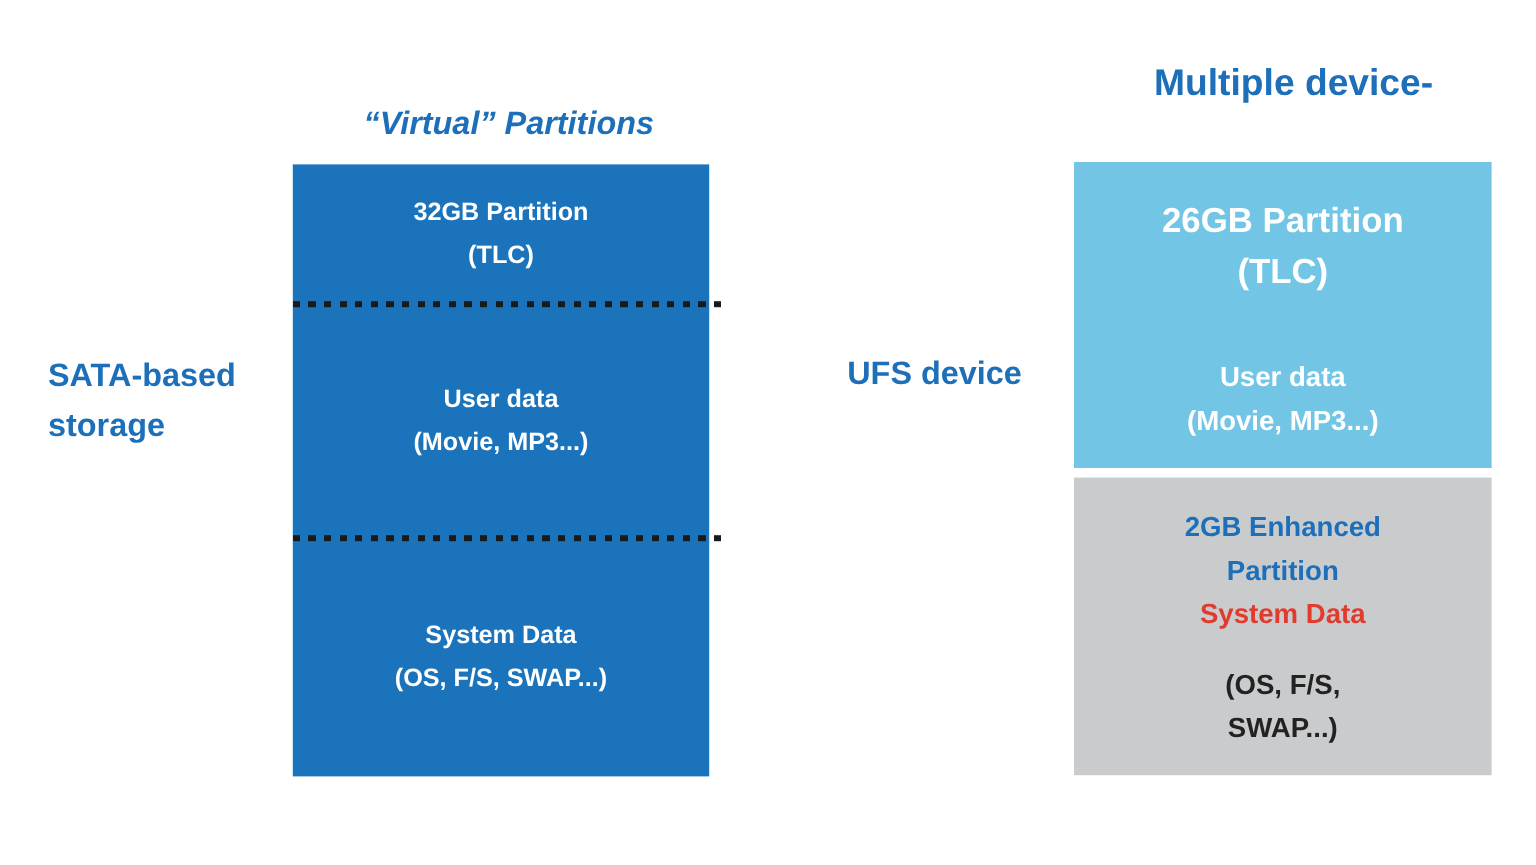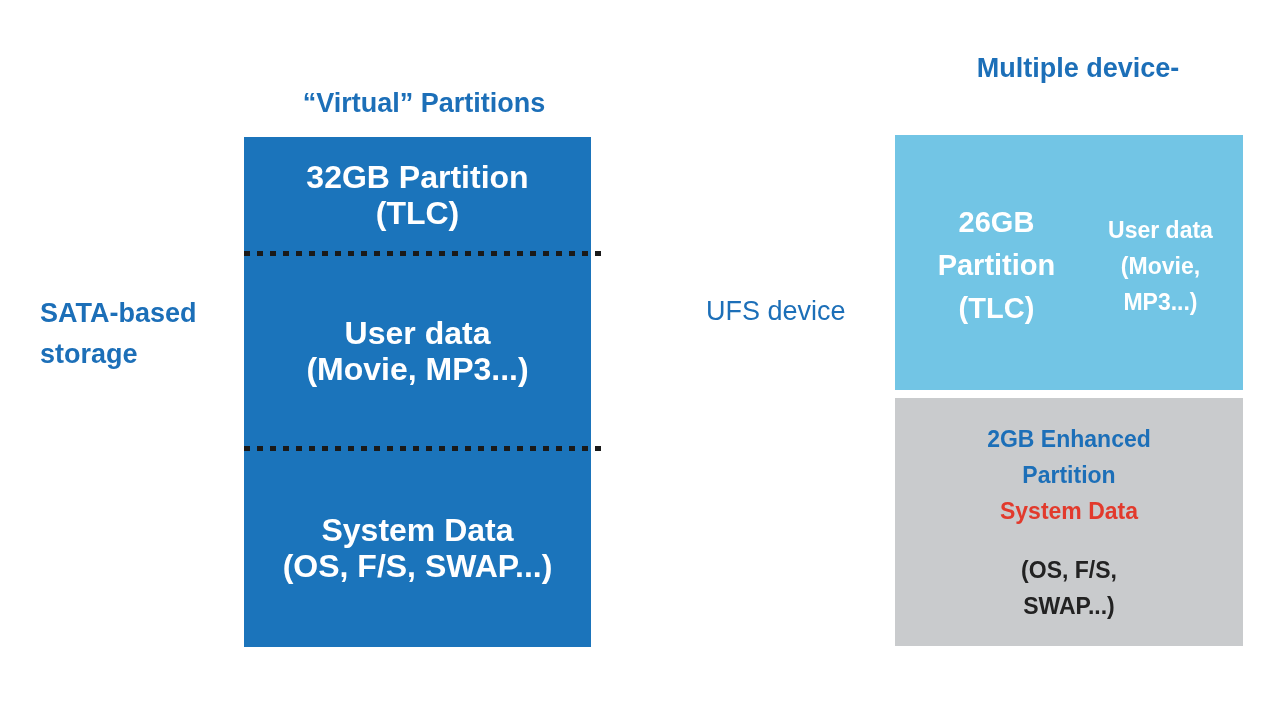--- a/index.html
+++ b/index.html
@@ -22,67 +22,67 @@
     font-family:"Liberation Sans", sans-serif;
     overflow:hidden;
   }
   .abs{position:absolute;}
 
   
   .left-title{
     left:224px;top:88px;width:400px;
     text-align:center;
     color:var(--blue-text);
-    font-size:27px;font-weight:700;
+    font-size:27px;font-weight:700;font-style:italic;
   }
   .sata-label{
     left:40px;top:293px;width:210px;
     color:var(--blue-text);
     font-size:27px;font-weight:700;
     line-height:41px;text-align:left;
   }
   .left-box{
     left:244px;top:137px;width:347px;height:510px;
     background:var(--dark-blue);
     display:flex;flex-direction:column;
   }
   .left-section{
     display:flex;flex-direction:column;
     align-items:center;justify-content:center;
     color:var(--white-text);
-    font-size:32px;font-weight:700;line-height:36px;
+    font-size:21px;font-weight:700;line-height:36px;
     text-align:center;
   }
   .sec-1{height:116px;}
   .sec-2{height:195px;}
   .sec-3{height:199px;}
   .dash-line{
     left:244px;width:360px;height:5px;
     background:repeating-linear-gradient(to right, var(--dash-color) 0 6px, transparent 6px 13px);
   }
   .dash-1{top:251px;}
   .dash-2{top:446px;}
 
   
   .right-title{
     left:878px;top:48px;width:400px;
     text-align:center;
     color:var(--blue-text);
-    font-size:27px;font-weight:700;line-height:41px;
+    font-size:31px;font-weight:700;line-height:41px;
   }
   .ufs-label{
     left:706px;top:296px;width:180px;
     color:var(--blue-text);
-    font-size:27px;font-weight:400;
+    font-size:27px;font-weight:700;
     text-align:left;
   }
   .tlc-box{
     left:895px;top:135px;width:348px;height:255px;
     background:var(--light-blue);
-    display:flex;flex-direction:row;
+    display:flex;flex-direction:column;
     align-items:center;justify-content:space-between;
     padding:28px 10px 22px 10px;
     color:var(--white-text);text-align:center;
   }
   .tlc-heading{font-size:29px;font-weight:700;line-height:43px;}
   .tlc-body{font-size:23px;font-weight:700;line-height:36px;}
   .slc-box{
     left:895px;top:398px;width:348px;height:248px;
     background:var(--gray);
     display:flex;flex-direction:column;

